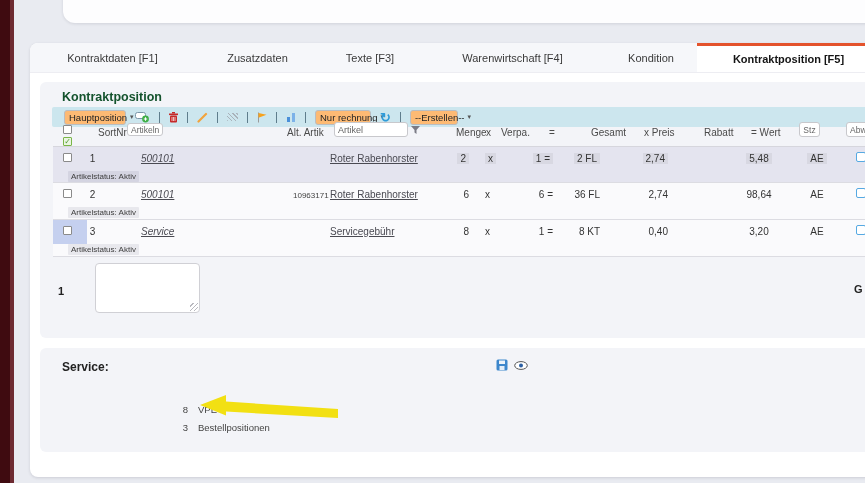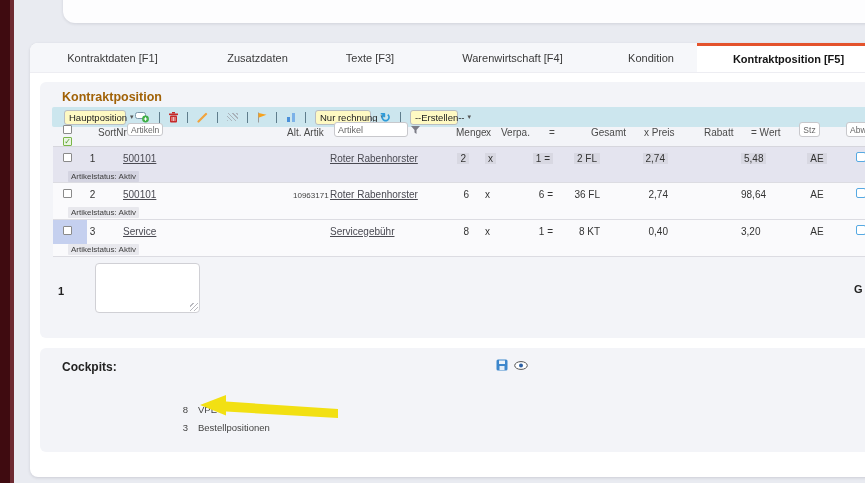--- a/index.html
+++ b/index.html
@@ -19,25 +19,25 @@
           border-radius:8px; box-shadow:0 1px 3px rgba(40,40,60,.15); }
 
   
   .tabbar { position:absolute; left:0; top:0; width:850px; height:30px; display:flex;
             background:#f6f7fa; border-radius:8px 8px 0 0; border-bottom:1px solid #ededf2; }
   .tab { display:flex; align-items:center; justify-content:center; font-size:11px; color:#3a3a3a; cursor:pointer; }
   .tab.active { background:#fff; border-top:3px solid #e4532c; font-weight:bold; color:#141414; }
 
   
   .tpanel { position:absolute; left:10px; top:39px; width:840px; height:256px; background:#f3f4f8; border-radius:6px; }
-  .ptitle { position:absolute; left:22px; top:8px; font-size:12.5px; font-weight:bold; color:#a16207; }
+  .ptitle { position:absolute; left:22px; top:8px; font-size:12.5px; font-weight:bold; color:#14532d; }
 
   .toolbar { position:absolute; left:12px; top:25px; right:0; height:20px; background:#cce6ee; border-radius:2px;
              display:flex; align-items:center; gap:9px; padding:0 12px; }
-  .sel { background:#fef9c3; border:1px solid #b9bdc2; border-radius:3px; height:15px; display:flex;
+  .sel { background:#fdba74; border:1px solid #b9bdc2; border-radius:3px; height:15px; display:flex;
          align-items:center; justify-content:space-between; padding:0 4px; font-size:9.5px; color:#222; cursor:pointer; white-space:nowrap; }
   .w60 { width:62px; } .w54 { width:56px; } .w58 { width:48px; }
   .chev { font-size:7px; color:#555; margin-left:3px; }
   .tsep { width:1px; height:11px; background:#5f7d8c; }
   .tbicon { display:inline-flex; align-items:center; cursor:pointer; line-height:0; }
   .refresh { font-size:13px; font-weight:bold; color:#2f9bd8; line-height:13px; }
   .pattern { width:11px; height:8px; border-radius:1px;
              background:repeating-linear-gradient(45deg,#a9b2ba 0 1px, rgba(0,0,0,0) 1px 3px); }
 
   
@@ -51,29 +51,29 @@
   .cbblue { position:absolute; width:10px; height:10px; background:#fff; border:1.5px solid #56a9e2; border-radius:2px; cursor:pointer; }
 
   
   .rowg { position:absolute; left:13px; right:0; height:37px; background:#fafafc; border-bottom:1px solid #dcdce2; }
   .rowg.first { border-top:1px solid #d6d6dd; }
   .rowg.selrow { background:#e4e4ef; }
   .cell { position:absolute; top:6px; font-size:10px; color:#333; white-space:nowrap; }
   .link { position:absolute; top:6px; font-size:10px; color:#4a4a52; text-decoration:underline; cursor:pointer; white-space:nowrap; }
   .chip { background:#d8d8e2; padding:0 3px; }
   .c-sort { left:31px; width:17px; text-align:center; }
-  .c-anr  { left:70px; }
+  .c-anr  { left:88px;font-style:italic; }
   .c-alt  { left:240px; font-size:8px; top:8px; color:#444; }
   .c-art  { left:277px; }
   .c-menge{ left:402px; width:14px; text-align:right; }
   .c-x    { left:432px; }
   .c-veq  { left:474px; width:26px; text-align:right; }
   .c-ges  { left:505px; width:42px; text-align:right; }
   .c-preis{ left:587px; width:28px; text-align:right; }
-  .c-wert { left:688px; width:36px; text-align:left; }
+  .c-wert { left:688px; width:36px; text-align:center; }
   .c-stz  { left:752px; width:24px; text-align:center; }
   .status { position:absolute; left:15px; top:24px; font-size:8px; color:#3d3d3d;
             background:rgba(60,60,90,.09); padding:1px 3px; border-radius:1px; white-space:nowrap; }
   .focuscell { position:absolute; left:0; top:0; width:34px; height:24px; background:#c5d0ef; }
 
   
   .fcount { position:absolute; left:18px; top:203px; font-size:11px; font-weight:bold; color:#222; }
   .ftext { position:absolute; left:55px; top:181px; width:105px; height:50px; background:#fff;
            border:1px solid #d0d0d5; border-radius:4px; }
   .ftext .grip { position:absolute; right:1px; bottom:1px; width:8px; height:8px;
@@ -249,21 +249,21 @@
       </div>
 
       <span class="fcount">1</span>
       <div class="ftext">
           <span class="grip"></span>
         </div>
       <span class="flabel">G</span>
     </div>
 
     <div class="cpanel">
-      <span class="ctitle">Cockpits:</span>
+      <span class="ctitle">Service:</span>
       <span class="cicon" style="left:456px;top:11px">
         <svg width="12" height="12">
             <rect x="0.5" y="0.5" width="11" height="11" rx="1.5" fill="#3d87cc"></rect>
             <rect x="3" y="1.5" width="6" height="3.5" fill="#fff" opacity="0.9"></rect>
             <rect x="3.5" y="7" width="5" height="4" fill="#fff" opacity="0.85"></rect>
           </svg>
       </span>
       <span class="cicon" style="left:474px;top:13px">
         <svg width="14" height="9">
             <ellipse cx="7" cy="4.5" rx="6.3" ry="3.9" fill="#fff" stroke="#555"></ellipse>

